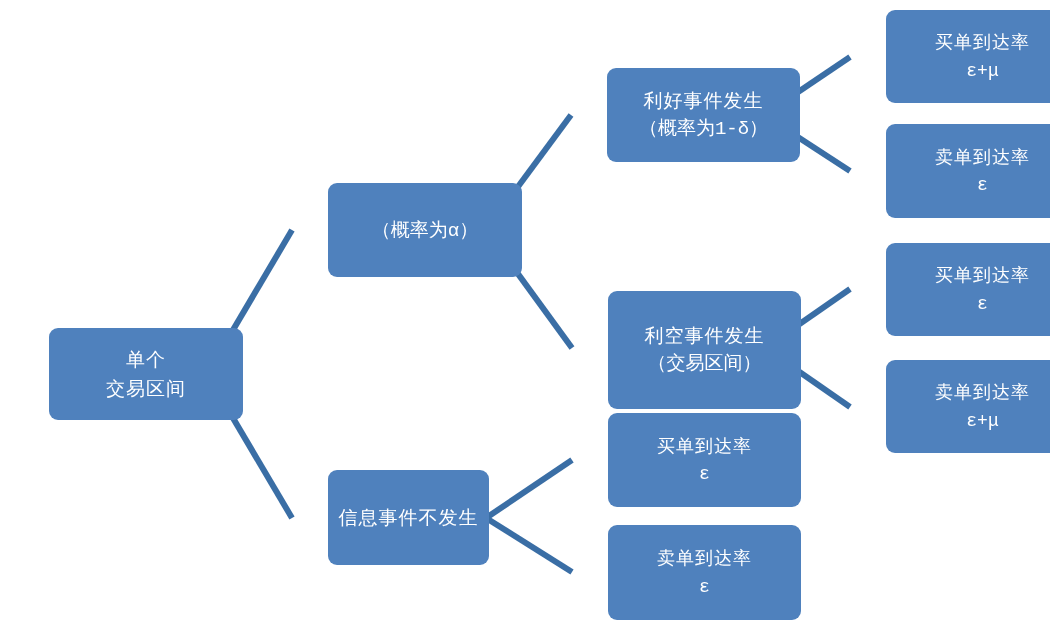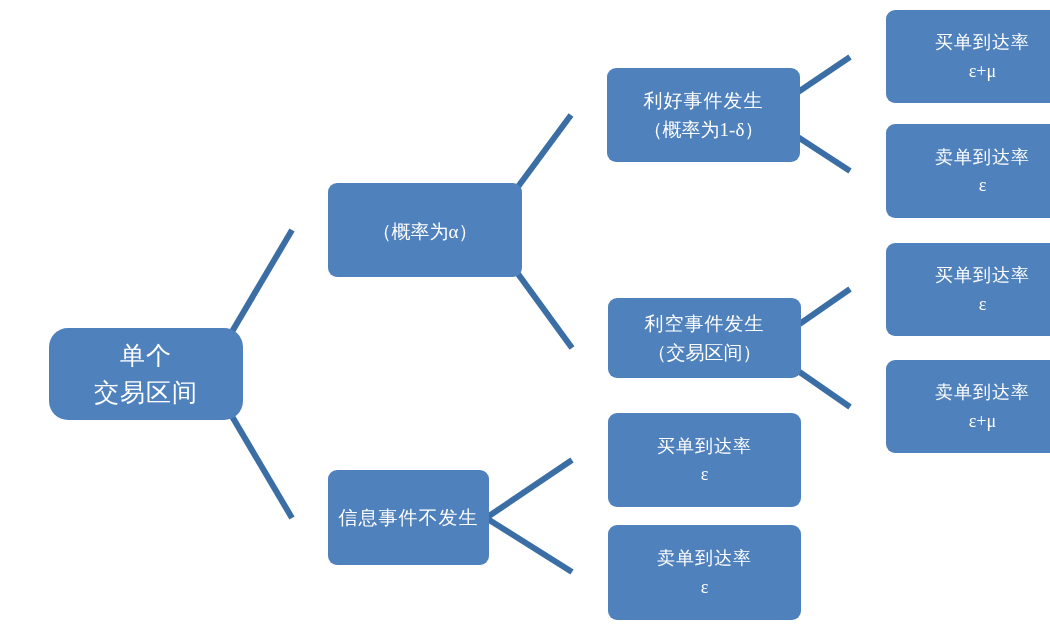--- a/index.html
+++ b/index.html
@@ -24,23 +24,23 @@
     text-align:center;
     box-sizing:border-box;
     z-index:2;
     line-height:1.34;
     letter-spacing:1px;
     margin-left:36px;
   }
   .node .l1,.node .l2{display:block;white-space:nowrap;}
   .node.big{font-size:19px;text-align:right;}
   .node.leaf{font-size:18px;}
-  .node.root{font-size:25px;border-radius:19px;}
+  .node.root{font-size:19px;}
   .node .l2{margin-top:4px;}
-  .sym{font-family:Liberation Serif, serif;letter-spacing:0;}
+  .sym{font-family:Liberation Mono, monospace;letter-spacing:0;}
 </style>
 </head>
 <body style="background: rgb(255, 255, 255);">
 
 <div id="canvas">
 
   <svg id="edges" viewBox="0 0 1050 624" preserveAspectRatio="none">
       <line x1="207" y1="374" x2="292" y2="230" stroke="#3a6ea5" stroke-width="6" stroke-linecap="butt"></line>
       <line x1="207" y1="374" x2="292" y2="518" stroke="#3a6ea5" stroke-width="6" stroke-linecap="butt"></line>
       <line x1="486" y1="230" x2="571" y2="115" stroke="#3a6ea5" stroke-width="6" stroke-linecap="butt"></line>
@@ -64,21 +64,21 @@
 
   <div class="node big" id="n-info_no" style="left: 292px; top: 470px; width: 161px; height: 95px; background: rgb(79, 129, 189); color: rgb(255, 255, 255);">
     <span class="l1">信息事件不发生</span>
   </div>
 
   <div class="node big" id="n-good_news" style="left: 571px; top: 68px; width: 193px; height: 94px; background: rgb(79, 129, 189); color: rgb(255, 255, 255);">
     <span class="l1">利好事件发生</span>
     <span class="l2 sym">（概率为1-δ）</span>
   </div>
 
-  <div class="node big" id="n-bad_news" style="left: 572px; top: 298px; width: 193px; height: 80px; background: rgb(79, 129, 189); color: rgb(255, 255, 255);">
+  <div class="node big" id="n-bad_news" style="left: 572px; top: 291px; width: 193px; height: 118px; background: rgb(79, 129, 189); color: rgb(255, 255, 255);">
     <span class="l1">利空事件发生</span>
     <span class="l2 sym">（交易区间）</span>
   </div>
 
   <div class="node leaf" id="n-leaf_buy_eps_mu" style="left: 850px; top: 10px; width: 193px; height: 93px; background: rgb(79, 129, 189); color: rgb(255, 255, 255);">
     <span class="l1">买单到达率</span>
     <span class="l2 sym">ε+μ</span>
   </div>
 
   <div class="node leaf" id="n-leaf_sell_eps_top" style="left: 850px; top: 124px; width: 193px; height: 94px; background: rgb(79, 129, 189); color: rgb(255, 255, 255);">

